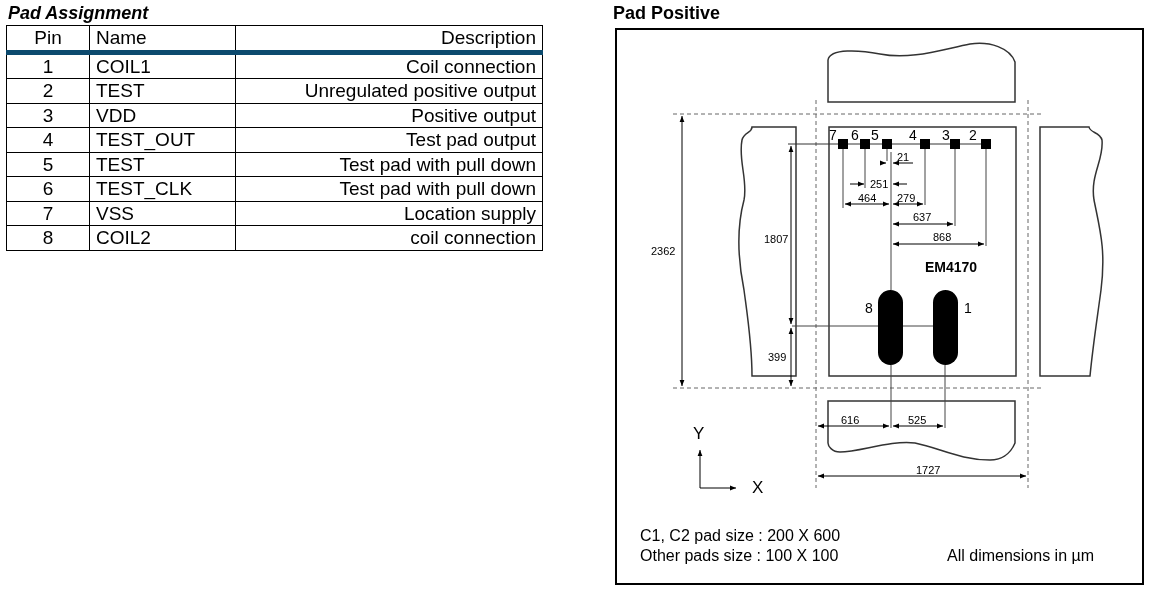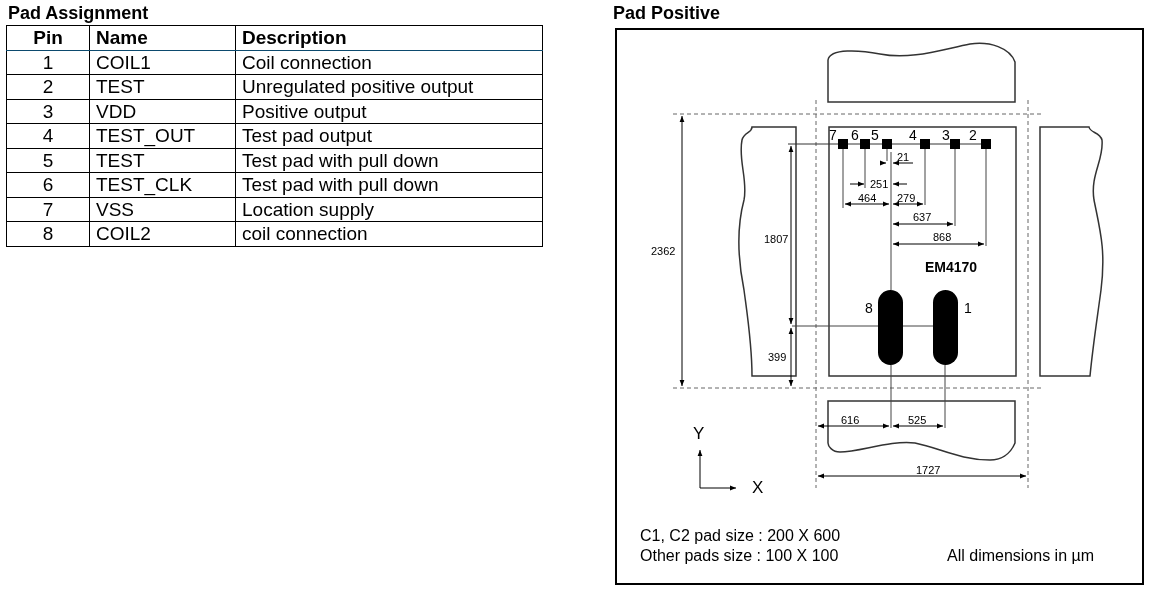--- a/index.html
+++ b/index.html
@@ -1,28 +1,28 @@
 <!DOCTYPE html>
 <html><head>
 <meta charset="utf-8">
 <style>
   html, body { margin:0; padding:0; background:#ffffff; }
   body { width:1153px; height:592px; position:relative; overflow:hidden;
          font-family:"Liberation Sans", sans-serif; color:#000; }
   .section-title { position:absolute; font-weight:bold; font-size:18px; line-height:20px; }
-  #pad-assign-title { left:8px; top:3px; }
+  #pad-assign-title { left:8px; top:3px;font-style:italic; }
   #pad-loc-title { left:613px; top:3px; }
   table.pads { position:absolute; left:6px; top:25px; border-collapse:collapse;
                font-size:19px; }
   table.pads th, table.pads td { border:1px solid #000; padding:0 6px; height:23.5px;
                line-height:23px; text-align:left; white-space:nowrap; }
-  table.pads th { font-weight:bold; border-bottom:1px solid #0c4a6e; }
+  table.pads th { font-weight:normal; border-bottom:5px solid #0c4a6e; }
   table.pads tr td:first-child, table.pads tr th:first-child { text-align:center; width:70px; }
   table.pads td:nth-child(2), table.pads th:nth-child(2) { width:133px; }
-  table.pads td:nth-child(3), table.pads th:nth-child(3) { width:294px; }
+  table.pads td:nth-child(3), table.pads th:nth-child(3) { width:294px;text-align:right; }
   #diagram { position:absolute; left:0; top:0; }
   .dim { font-size:11px; fill:#000; font-family:"Liberation Sans", sans-serif; }
   .pin { font-size:14px; fill:#000; font-family:"Liberation Sans", sans-serif; }
   .chip { font-size:14px; font-weight:bold; fill:#000; font-family:"Liberation Sans", sans-serif; }
   .axis { font-size:17px; fill:#000; font-family:"Liberation Sans", sans-serif; }
   .note { font-size:16px; fill:#000; font-family:"Liberation Sans", sans-serif; }
 </style>
 </head>
 <body>
 

